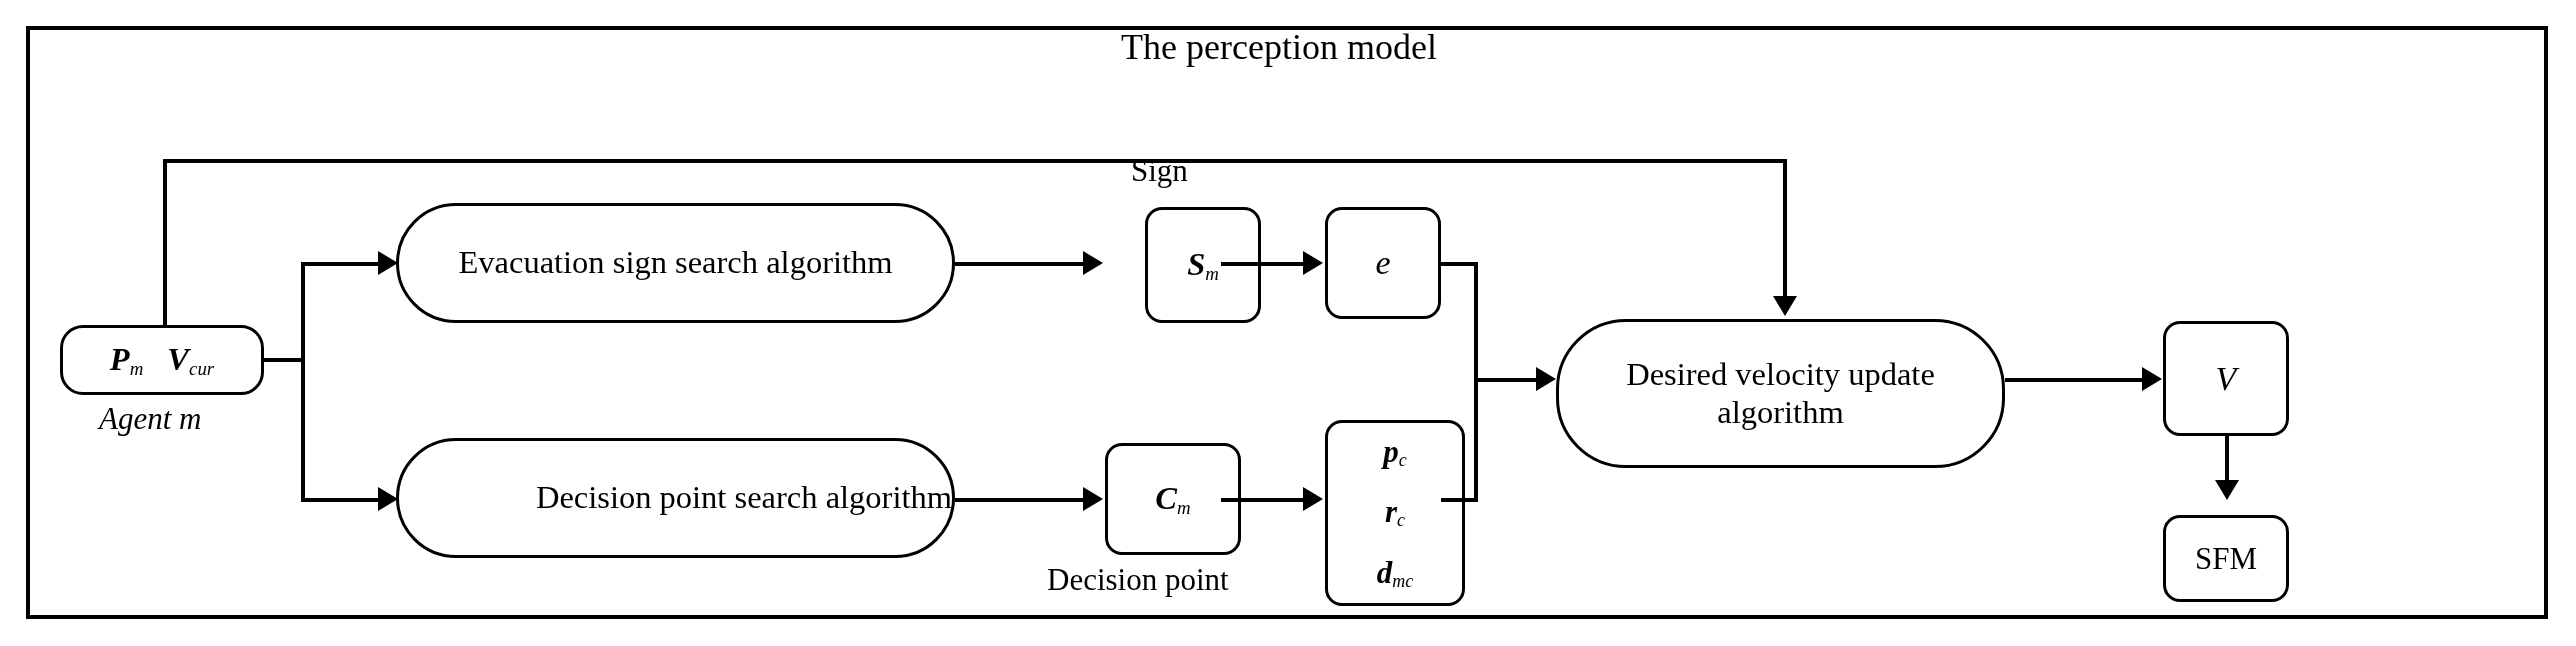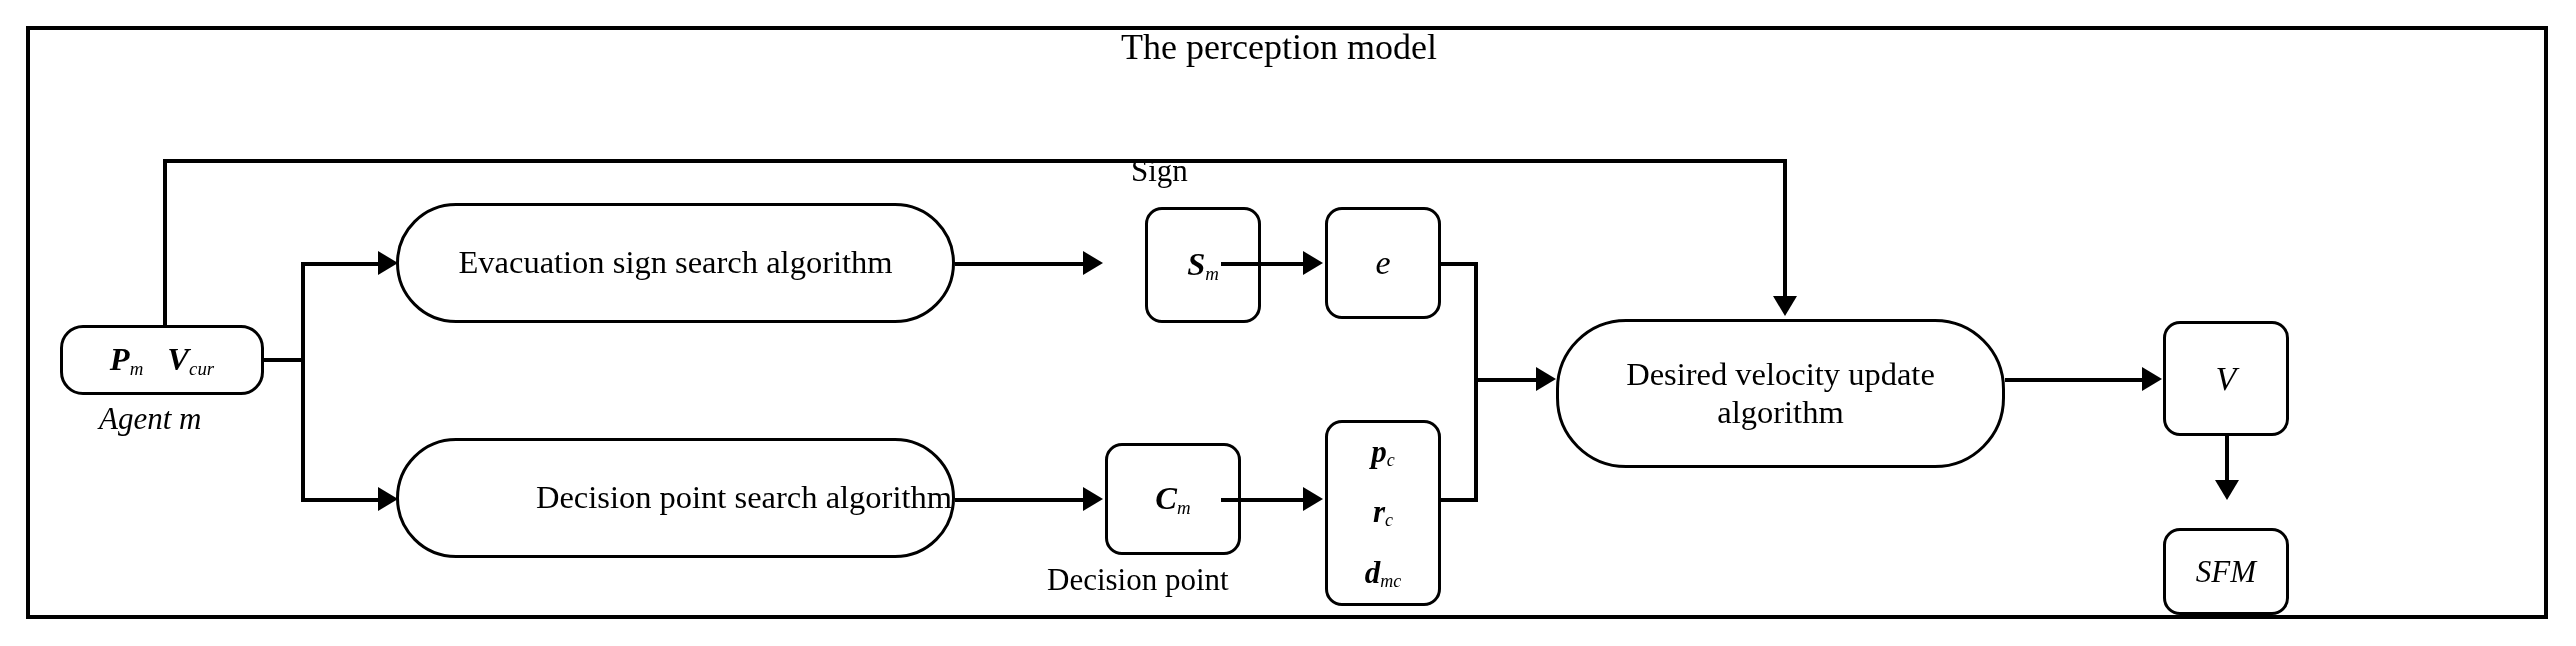--- a/index.html
+++ b/index.html
@@ -158,21 +158,21 @@
   <div class="arrow-r" style="left:1083px; top:487px;"></div>
 
   <div class="node rounded-soft" style="left:1105px; top:443px; width:136px; height:112px;">
     <span class="lbl t-ital"><span>C</span><sub>m</sub></span>
   </div>
   <div class="caption" style="left:1047px; top:562px;">Decision point</div>
 
   <div class="hline" style="left:1221px; top:498px; width:85px;"></div>
   <div class="arrow-r" style="left:1303px; top:487px;"></div>
 
-  <div class="node rounded-soft" style="left:1325px; top:420px; width:116px; height:186px;">
+  <div class="node rounded-soft" style="left:1325px; top:420px; width:140px; height:186px;">
     <div class="stack">
       <span><span>p</span><sub>c</sub></span>
       <span><span>r</span><sub>c</sub></span>
       <span><span>d</span><sub>mc</sub></span>
     </div>
   </div>
 
   <div class="hline" style="left:1441px; top:262px; width:36px;"></div>
 
   <div class="hline" style="left:1441px; top:498px; width:36px;"></div>
@@ -189,18 +189,18 @@
   <div class="hline" style="left:2005px; top:378px; width:139px;"></div>
   <div class="arrow-r" style="left:2142px; top:367px;"></div>
 
   <div class="node rounded-soft" style="left:2163px; top:321px; width:126px; height:115px;">
     <span class="lbl t-ital-l">V</span>
   </div>
 
   <div class="vline" style="left:2225px; top:436px; height:48px;"></div>
   <div class="arrow-d" style="left:2215px; top:480px;"></div>
 
-  <div class="node rounded-soft" style="left:2163px; top:528px; width:126px; height:87px;font-style:italic;">
+  <div class="node rounded-soft" style="left:2163px; top:515px; width:126px; height:87px;">
     <span class="lbl t-mid">SFM</span>
   </div>
 
 </div>
 
 
 </body></html>

